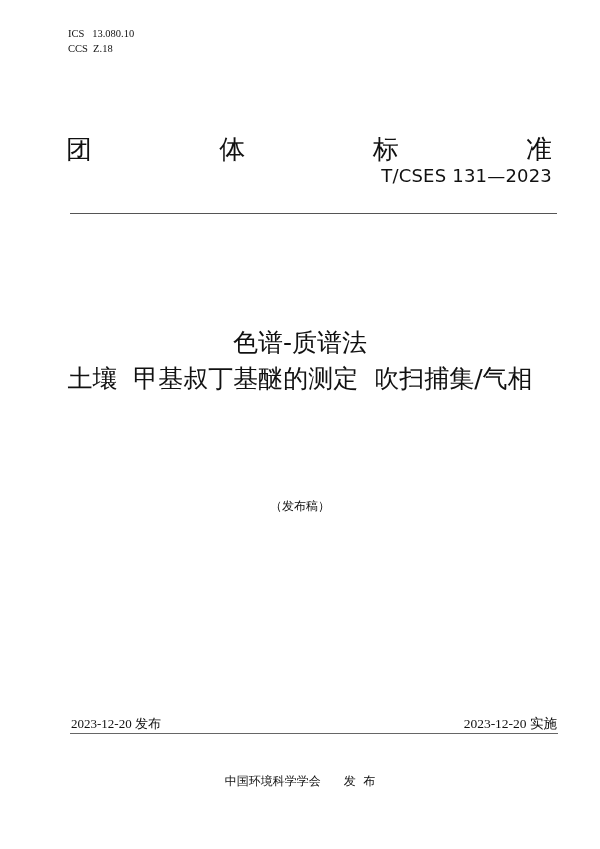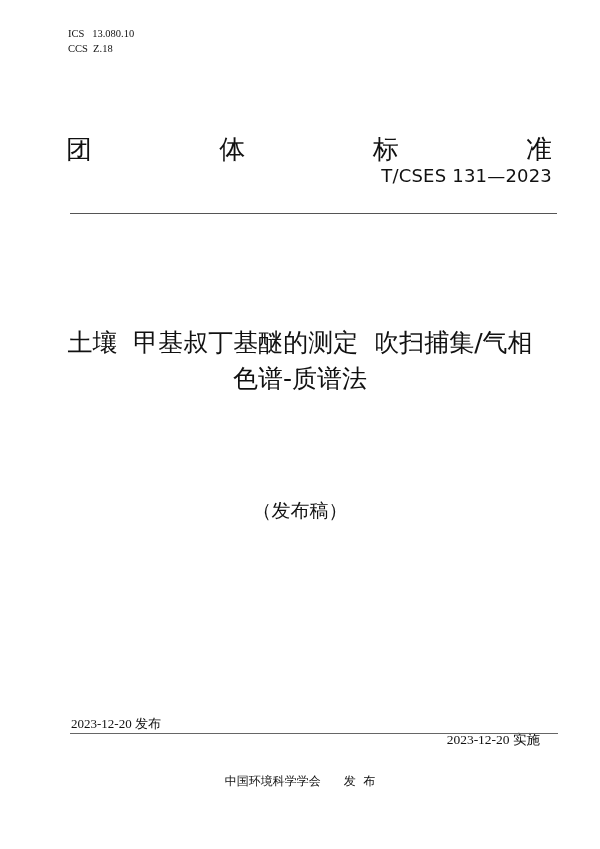--- a/index.html
+++ b/index.html
@@ -10,24 +10,24 @@
 
   .codes { left: 68px; top: 26px; font-size: 10.5px; line-height: 15px; }
   .codes div { white-space: pre; }
 
   .std-title { left: 66px; top: 132px; width: 486px; height: 34px; display: flex; justify-content: space-between; font-size: 26px; font-weight: 500; letter-spacing: 0; }
   .std-number { right: 48px; top: 165px; font-size: 18px; letter-spacing: 0.2px; }
   .rule-top { left: 70px; top: 213px; width: 487px; height: 0; border-top: 1.3px solid #555; }
 
   .cn-title { left: 40px; width: 520px; top: 325px; text-align: center; font-size: 25px; line-height: 36px; }
   .en-title { left: 40px; width: 520px; top: 410px; text-align: center; font-size: 13.5px; font-weight: bold; line-height: 28px; }
-  .draft { left: 40px; width: 520px; top: 498px; text-align: center; font-size: 19px; }
+  .draft { left: 40px; width: 520px; top: 498px; text-align: center; font-size: 12px; }
 
   .pub-date { left: 71px; top: 715px; font-size: 13px; }
-  .impl-date { right: 60px; top: 715px; font-size: 13.5px; margin-top: 16px; }
+  .impl-date { right: 43px; top: 715px; font-size: 13.5px; }
   .rule-bottom { left: 70px; top: 733px; width: 488px; height: 0; border-top: 1.5px solid #666; }
 
   .issuer { left: 40px; width: 520px; top: 773px; text-align: center; font-size: 12px; }
   .issuer span { white-space: pre; }
 </style>
 </head>
 <body>
 
 <div class="abs codes serif">
   <div><span>ICS</span>   <span>13.080.10</span></div>
@@ -39,22 +39,22 @@
   <span>体</span>
   <span>标</span>
   <span>准</span>
 </div>
 
 <div class="abs std-number sans">T/CSES 131—2023</div>
 
 <div class="abs rule-top"></div>
 
 <div class="abs cn-title sans">
+  <div>色谱-质谱法</div>
   <div style="white-space:pre;">土壤  甲基叔丁基醚的测定  吹扫捕集/气相</div>
-  <div>色谱-质谱法</div>
 </div>
 
 <div class="abs en-title serif">
 </div>
 
 <div class="abs draft sans">（发布稿）</div>
 
 <div class="abs pub-date serif">2023-12-20 发布</div>
 <div class="abs impl-date serif">2023-12-20 实施</div>
 

